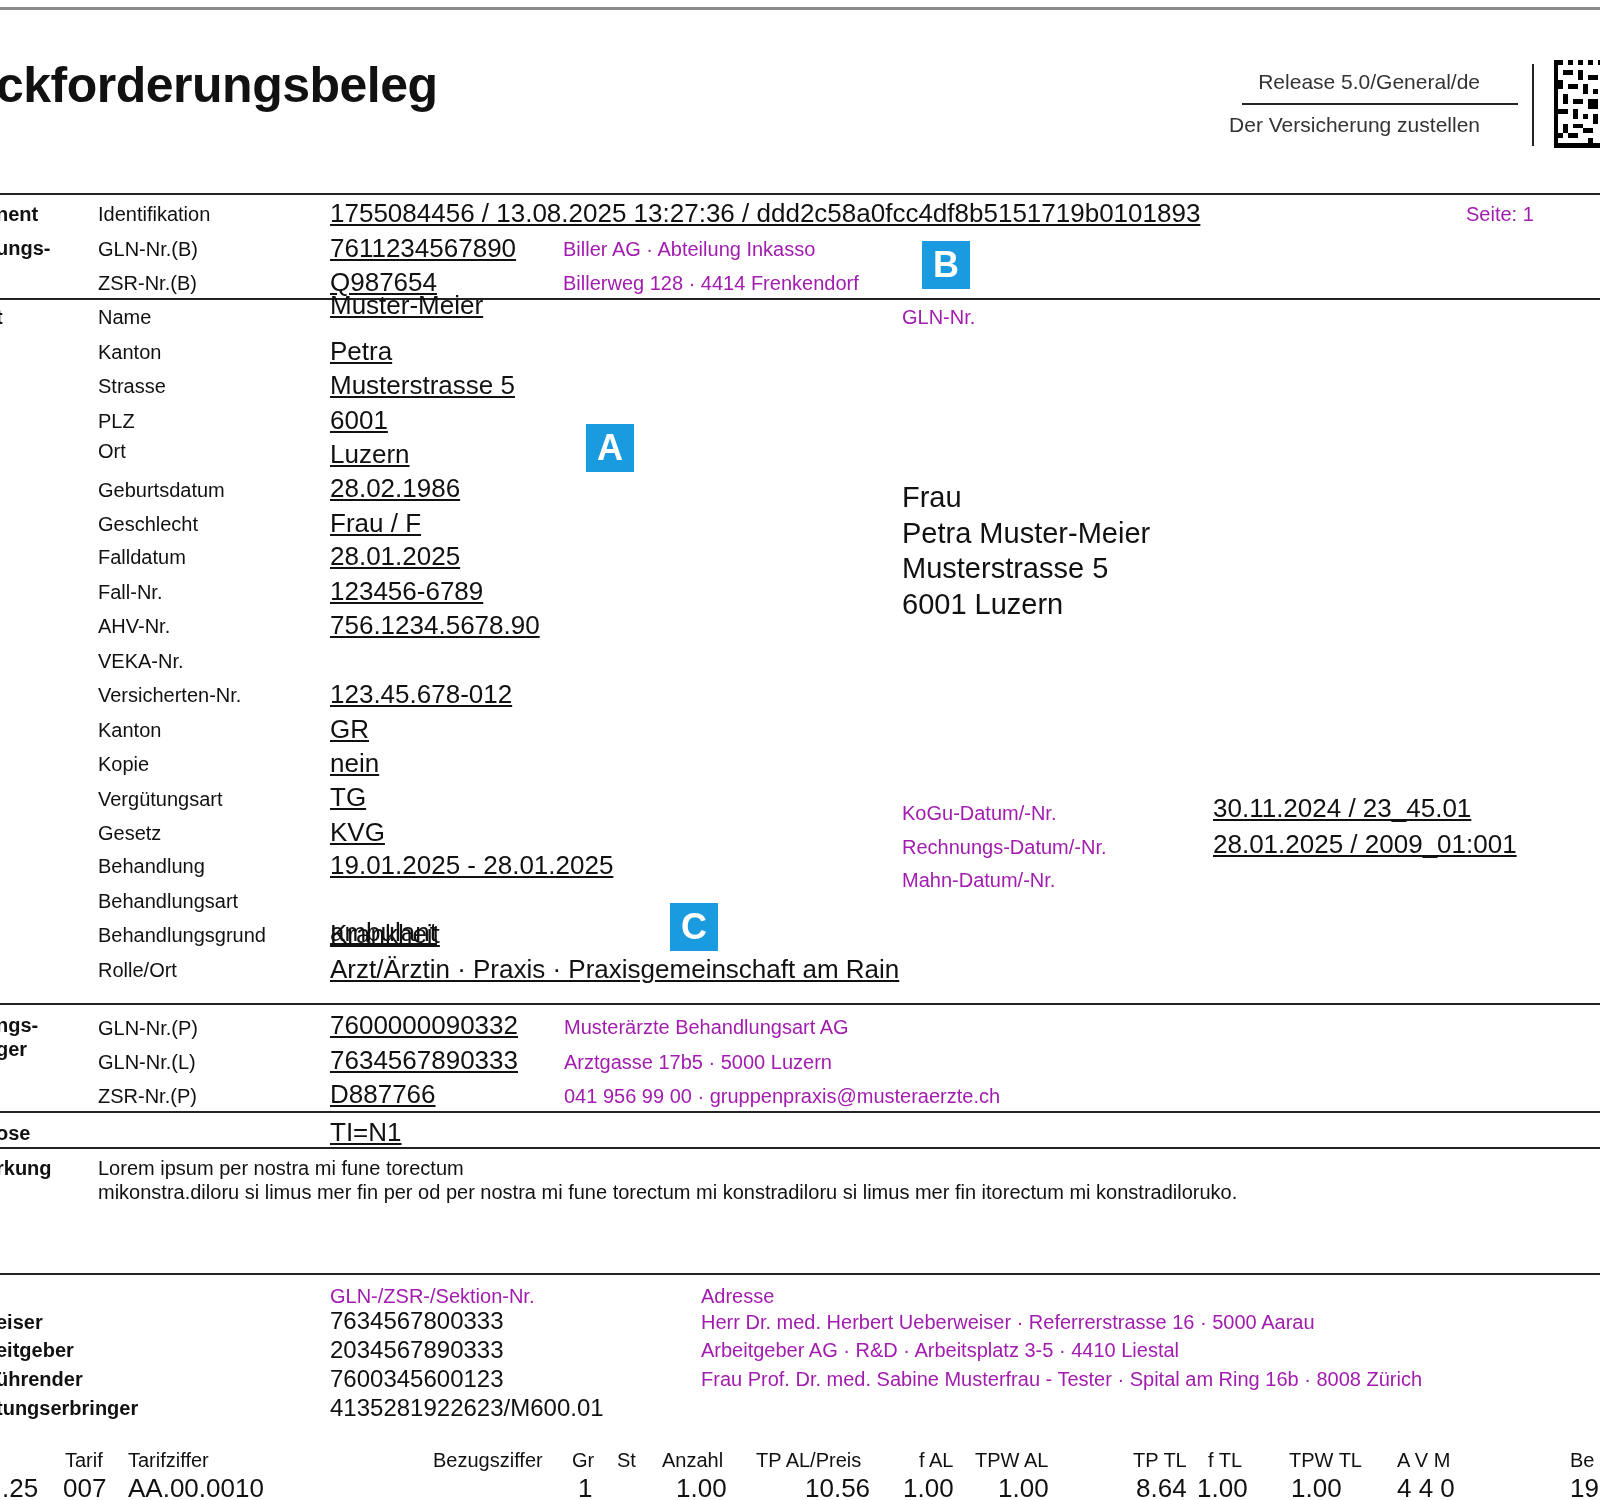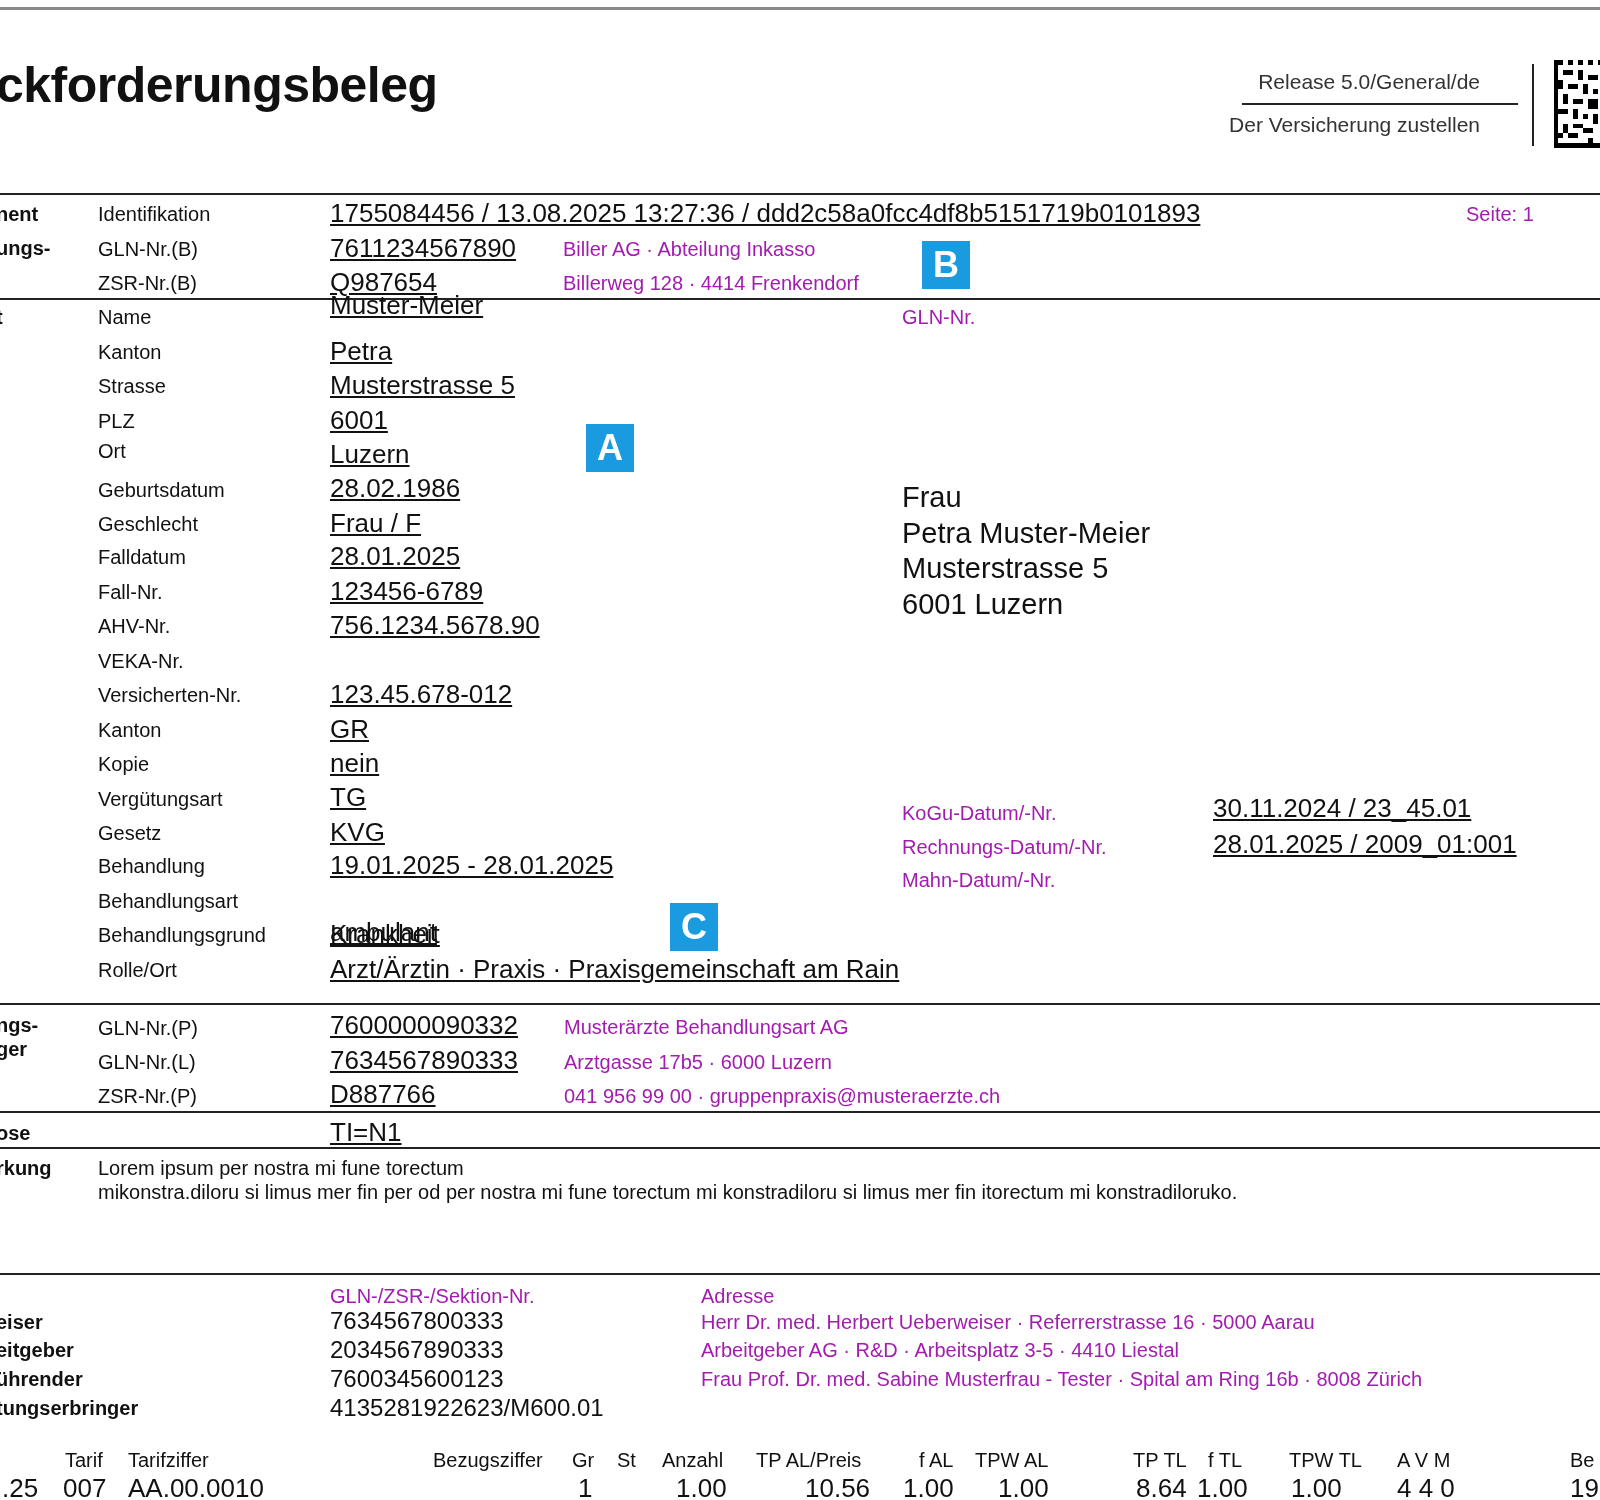--- a/index.html
+++ b/index.html
@@ -149,21 +149,21 @@
 
 <div class="hline" style="top:1003px"></div>
 <div class="abs sec" style="top:1014px">ngs-</div>
 <div class="abs sec" style="top:1038px">ger</div>
 
 <div class="abs lbl" style="top:1017px">GLN-Nr.(P)</div>
 <div class="abs val" style="top:1010px">7600000090332</div>
 <div class="abs small" style="left:564px;top:1016px">Musterärzte Behandlungsart AG</div>
 <div class="abs lbl" style="top:1051px">GLN-Nr.(L)</div>
 <div class="abs val" style="top:1045px">7634567890333</div>
-<div class="abs small" style="left:564px;top:1051px">Arztgasse 17b5 · 6000 Luzern</div>
+<div class="abs small" style="left:564px;top:1051px">Arztgasse 17b5 · 5000 Luzern</div>
 <div class="abs lbl" style="top:1085px">ZSR-Nr.(P)</div>
 <div class="abs val" style="top:1079px">D887766</div>
 <div class="abs small" style="left:564px;top:1085px">041 956 99 00 · gruppenpraxis@musteraerzte.ch</div>
 
 <div class="hline" style="top:1111px"></div>
 <div class="abs sec" style="top:1122px">ose</div>
 <div class="abs val" style="top:1117px">TI=N1</div>
 
 <div class="hline" style="top:1147px"></div>
 <div class="abs sec" style="top:1157px">rkung</div>

